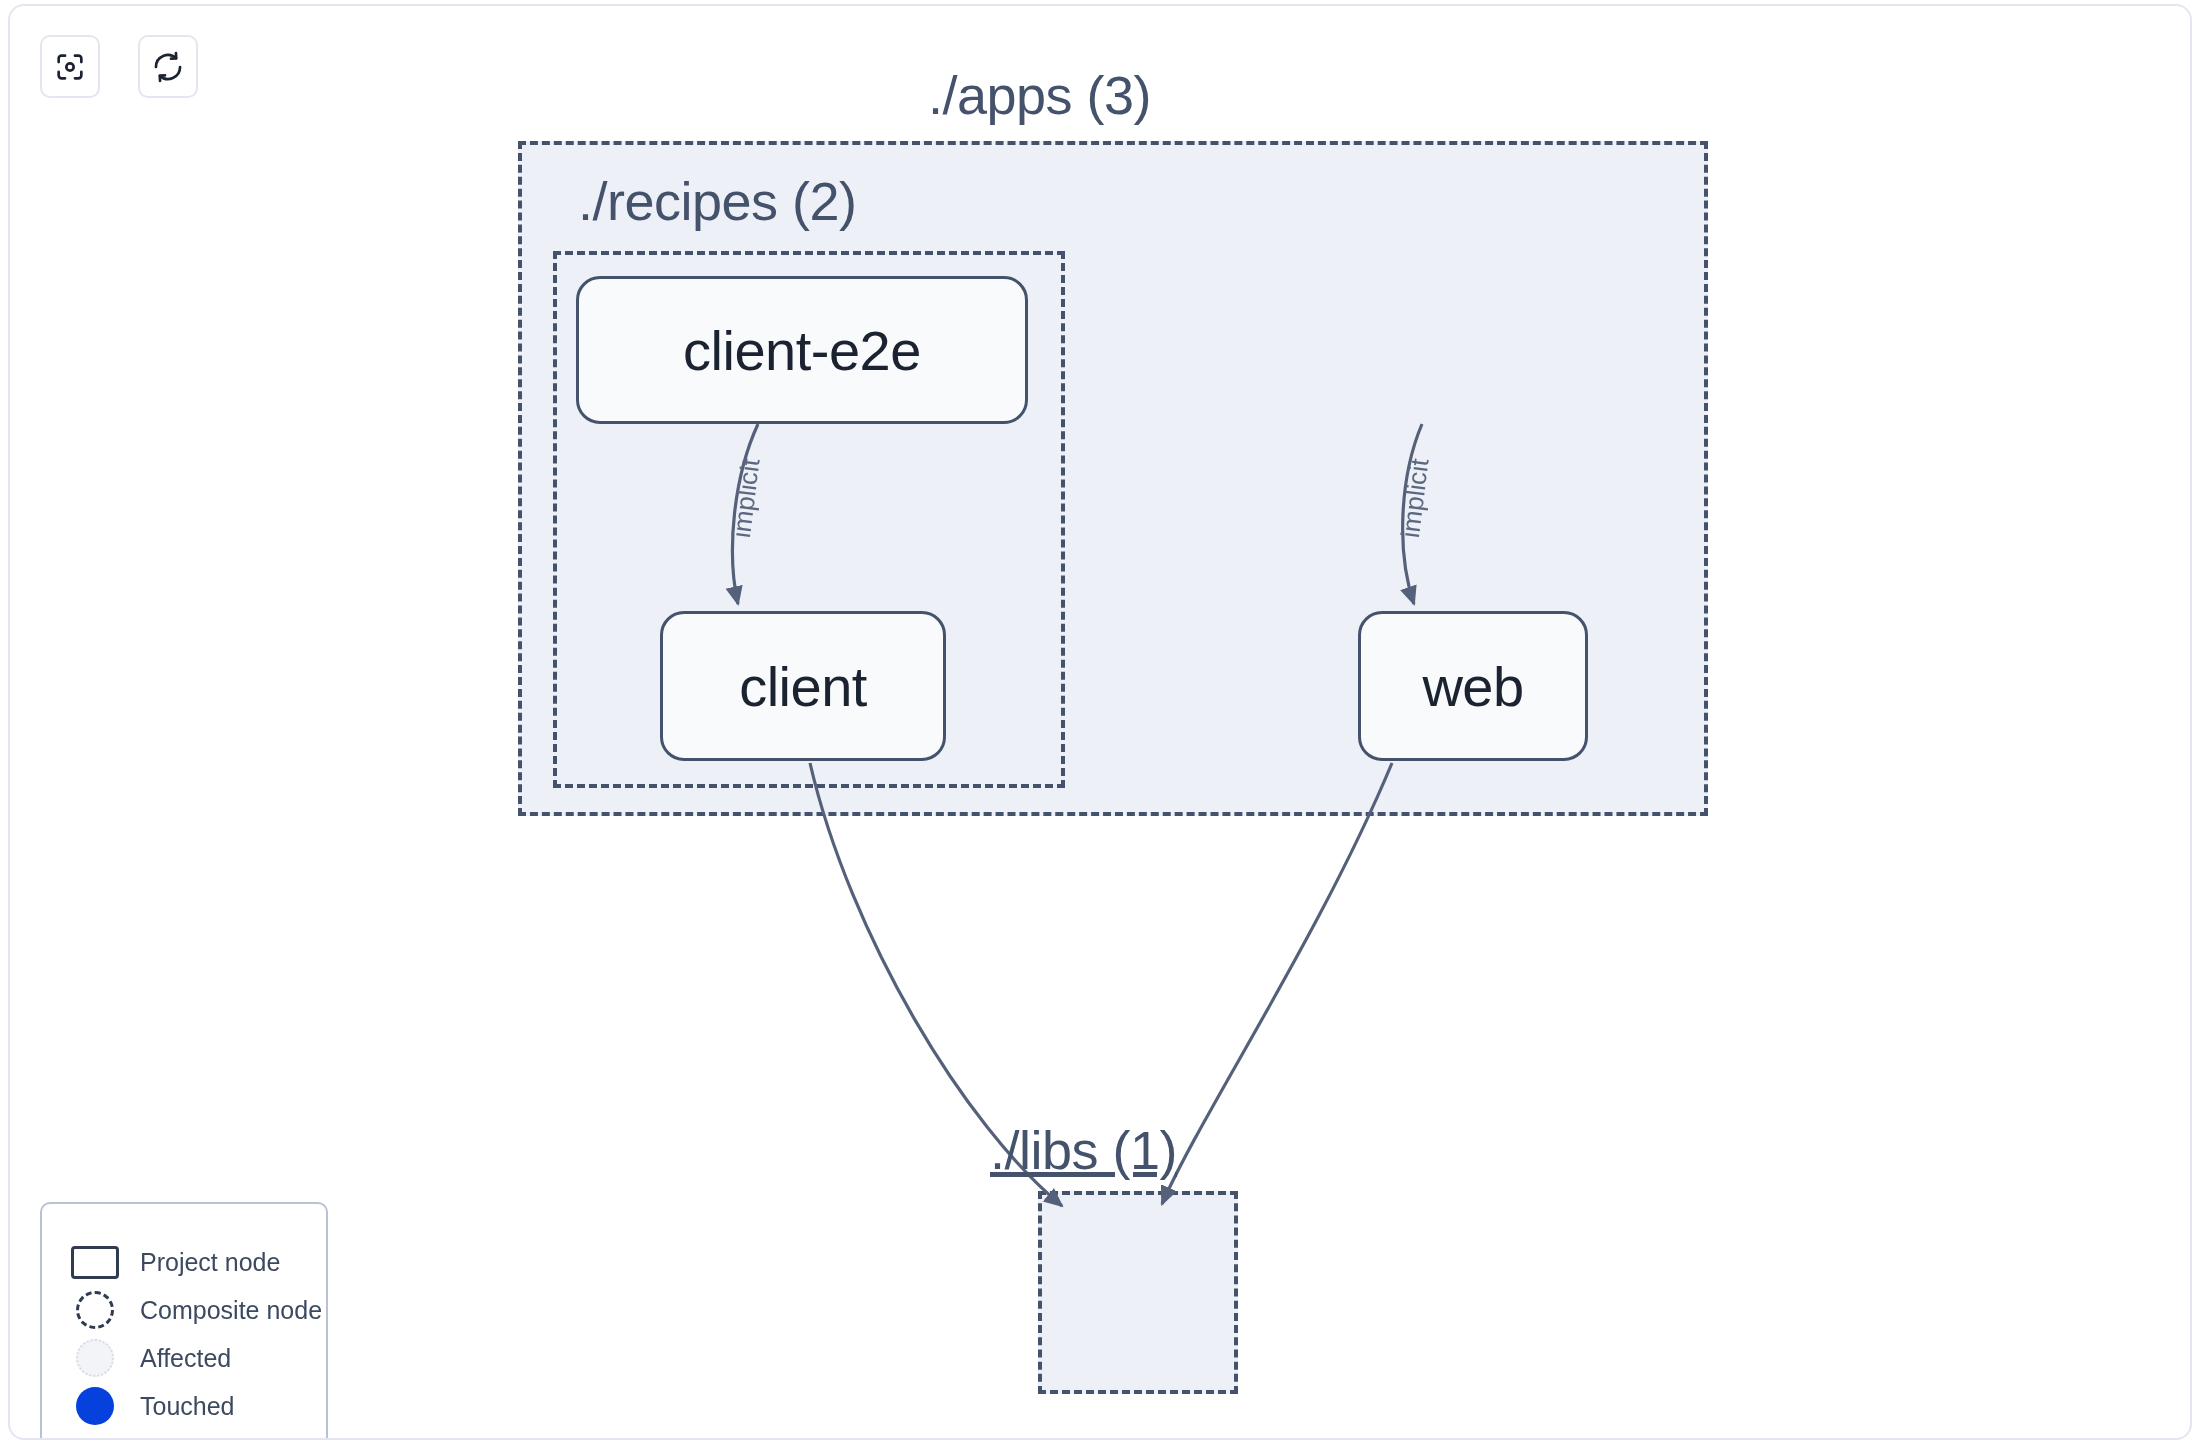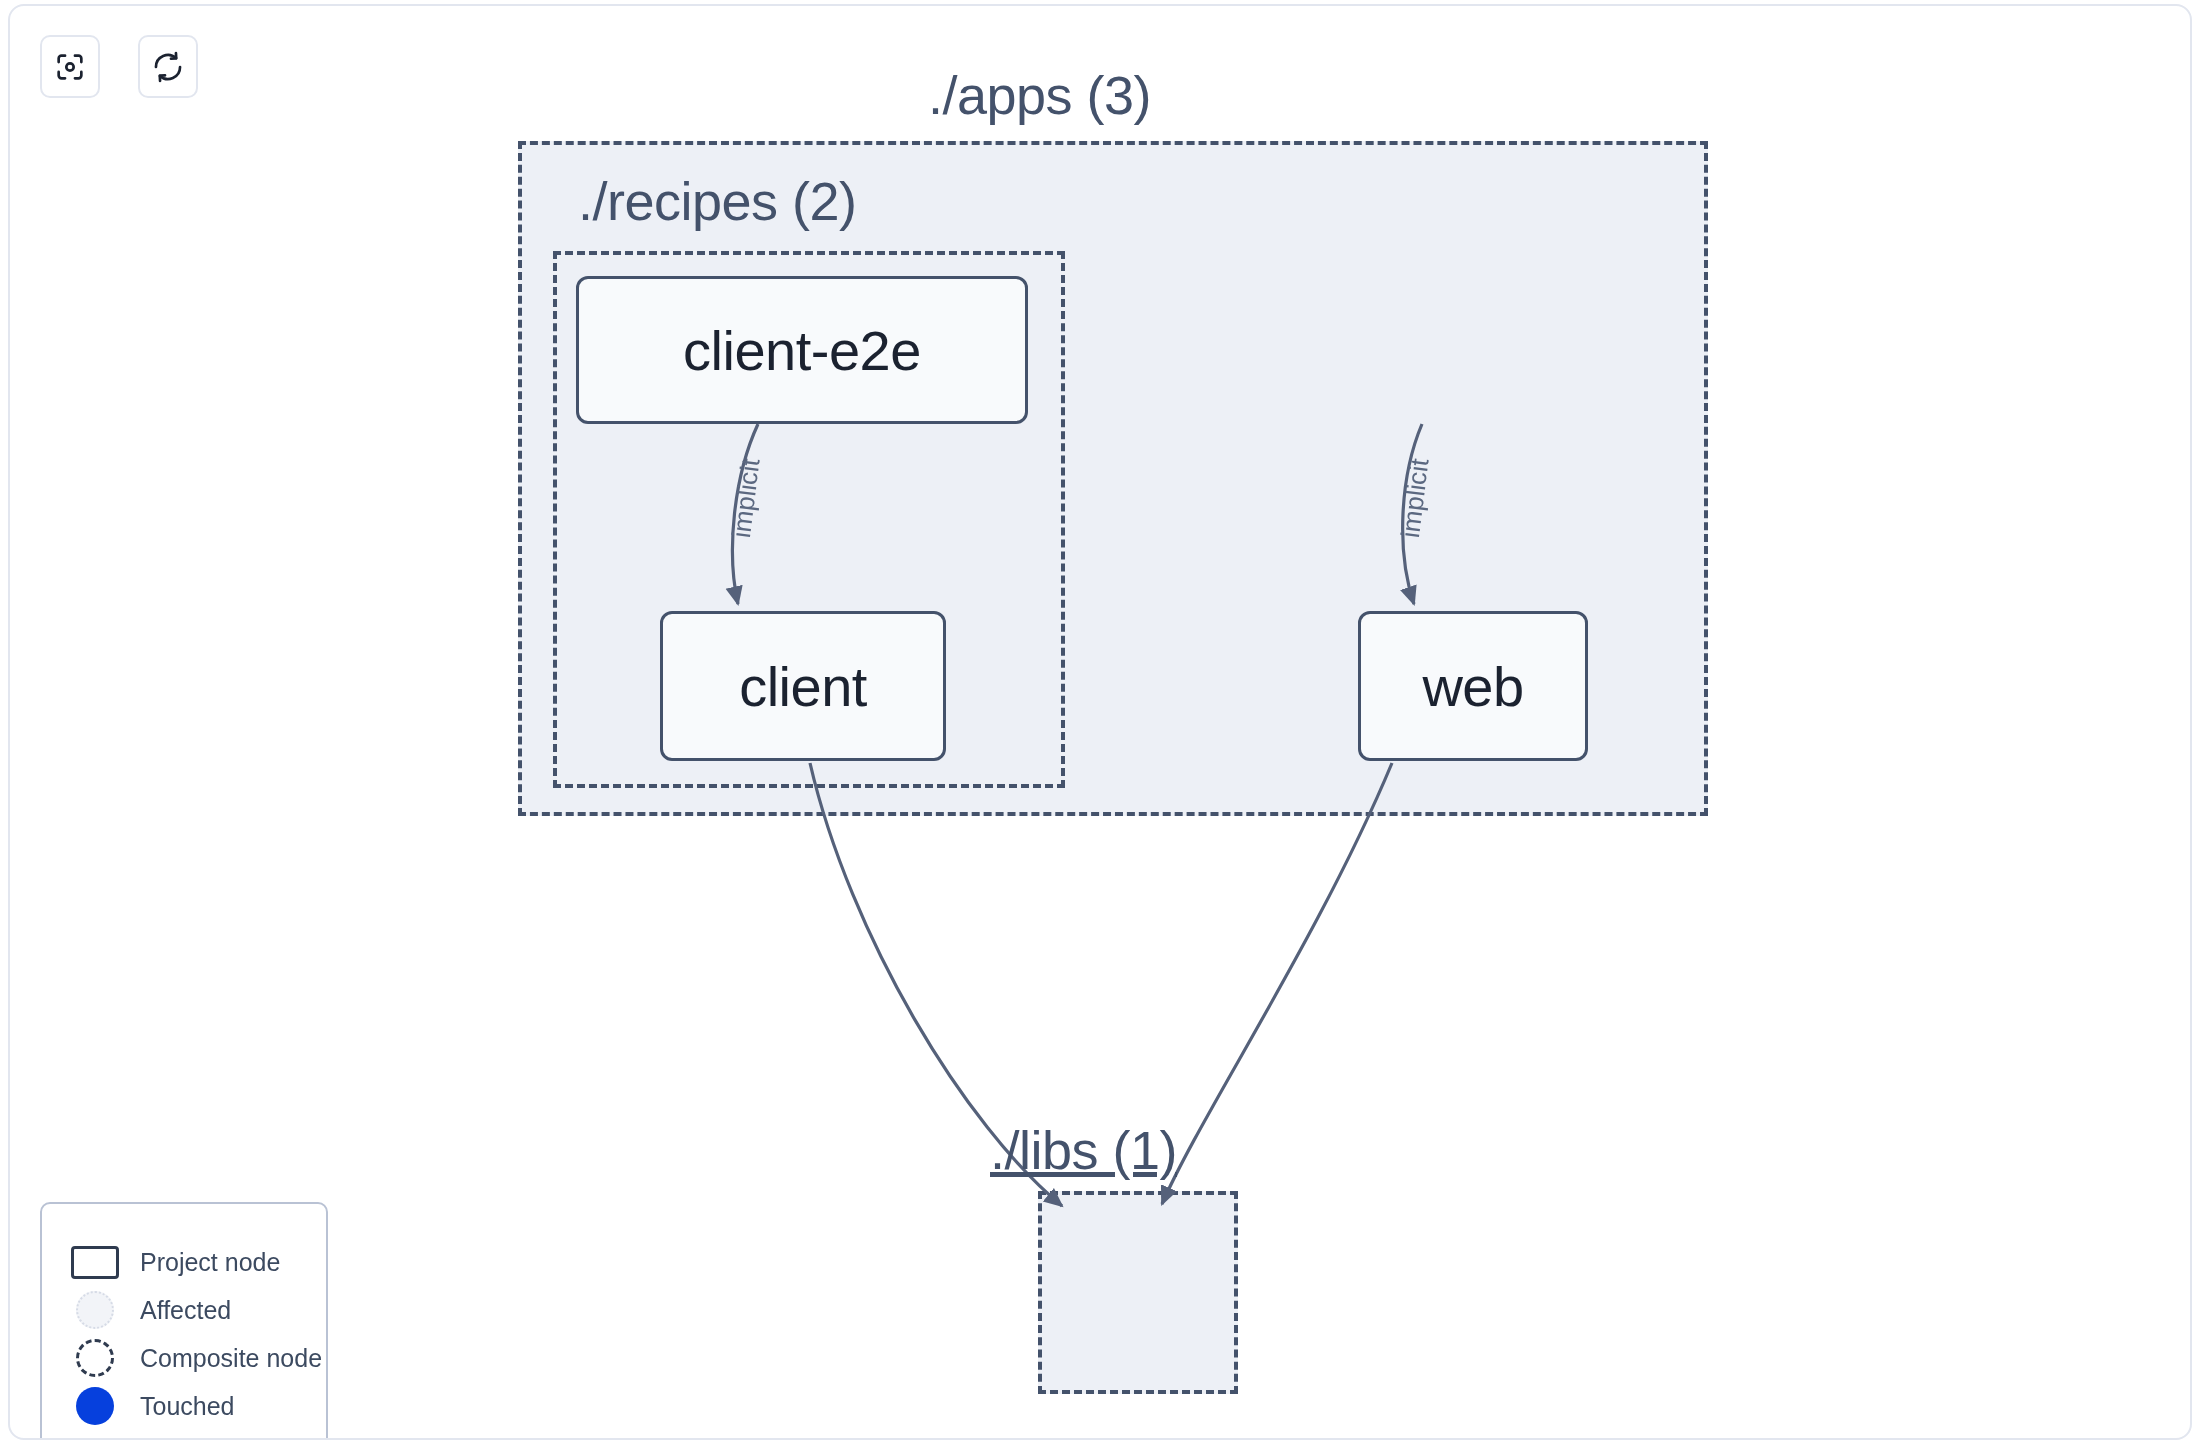--- a/index.html
+++ b/index.html
@@ -71,21 +71,21 @@
     white-space: nowrap;
     z-index: 20;
     line-height: 1;
   }
 
   
   .node {
     position: absolute;
     background: #f8fafc;
     border: 3px solid #44526b;
-    border-radius: 12px;
+    border-radius: 24px;
     display: flex;
     align-items: center;
     justify-content: center;
     color: #1b2230;
     font-size: 56px;
     font-weight: 400;
     letter-spacing: -0.5px;
     white-space: nowrap;
     z-index: 25;
     cursor: pointer;
@@ -231,31 +231,31 @@
 
   <div id="legend">
     <div class="legend-row">
       <span class="legend-swatch">
         <span class="sw-rect"></span>
       </span>
       <span class="legend-label">Project node</span>
     </div>
     <div class="legend-row">
       <span class="legend-swatch">
+        <span class="sw-dashed-circle"></span>
+      </span>
+      <span class="legend-label">Composite node</span>
+    </div>
+    <div class="legend-row">
+      <span class="legend-swatch">
         <span class="sw-affected"></span>
       </span>
       <span class="legend-label">Affected</span>
     </div>
     <div class="legend-row">
       <span class="legend-swatch">
-        <span class="sw-dashed-circle"></span>
-      </span>
-      <span class="legend-label">Composite node</span>
-    </div>
-    <div class="legend-row">
-      <span class="legend-swatch">
         <span class="sw-touched"></span>
       </span>
       <span class="legend-label">Touched</span>
     </div>
   </div>
 
 </div>
 
 </body></html>

